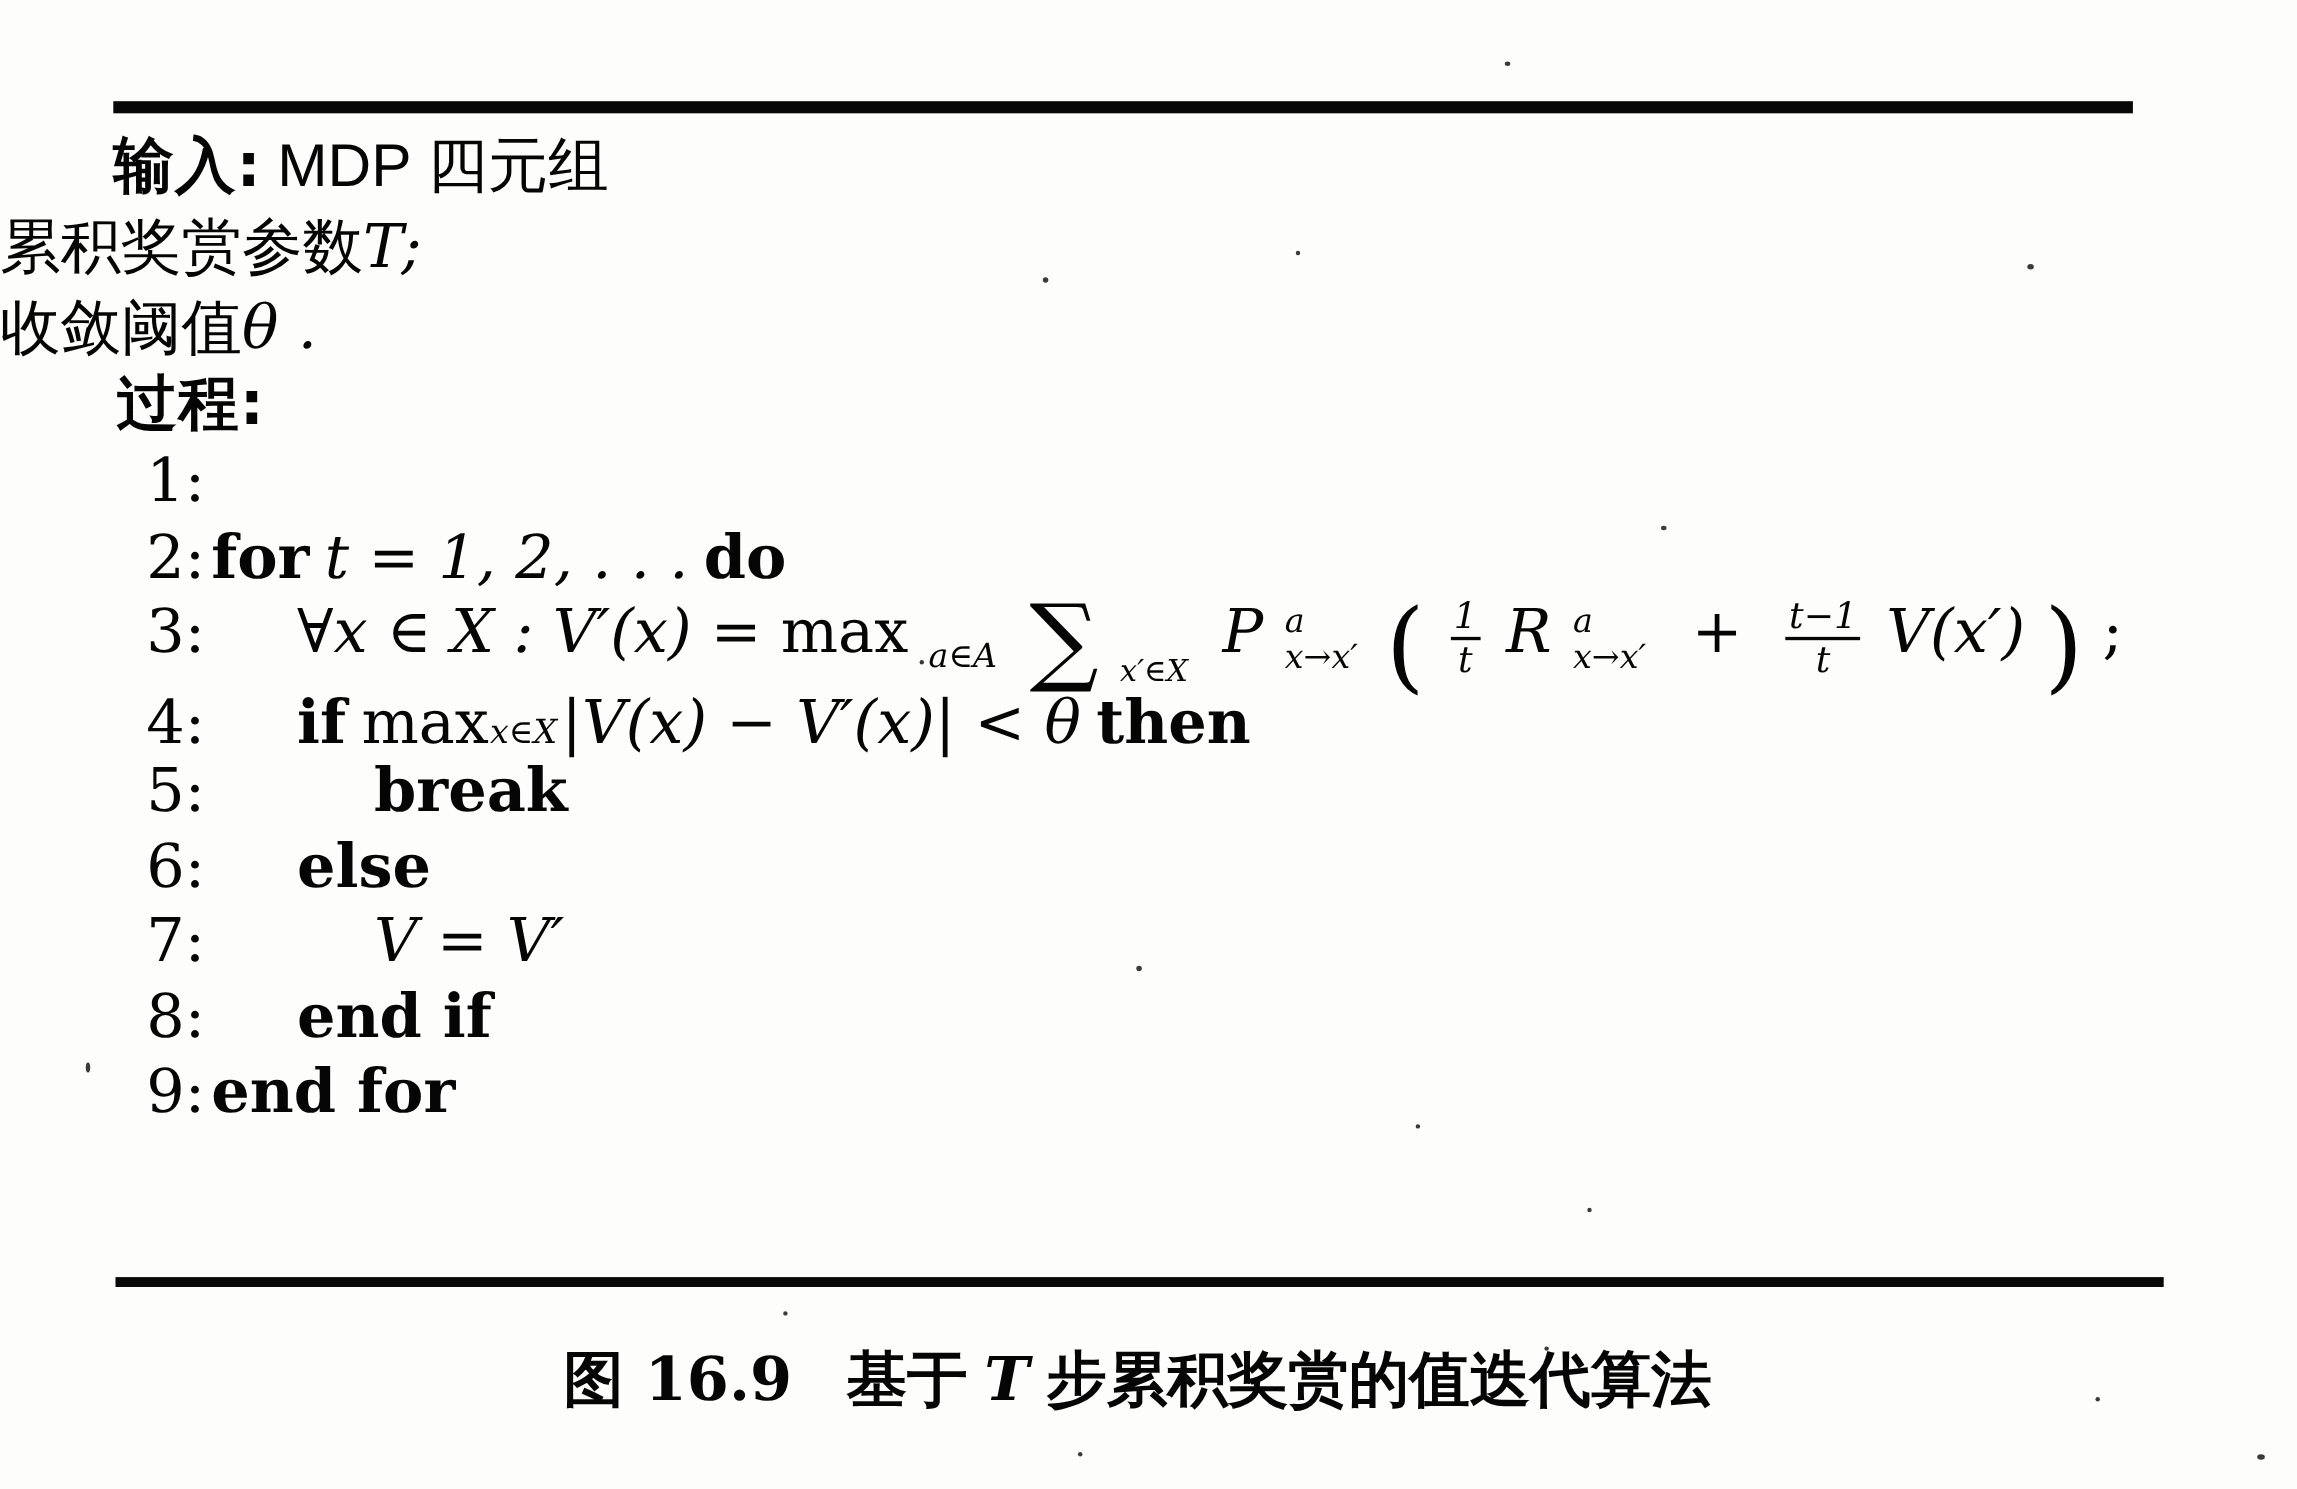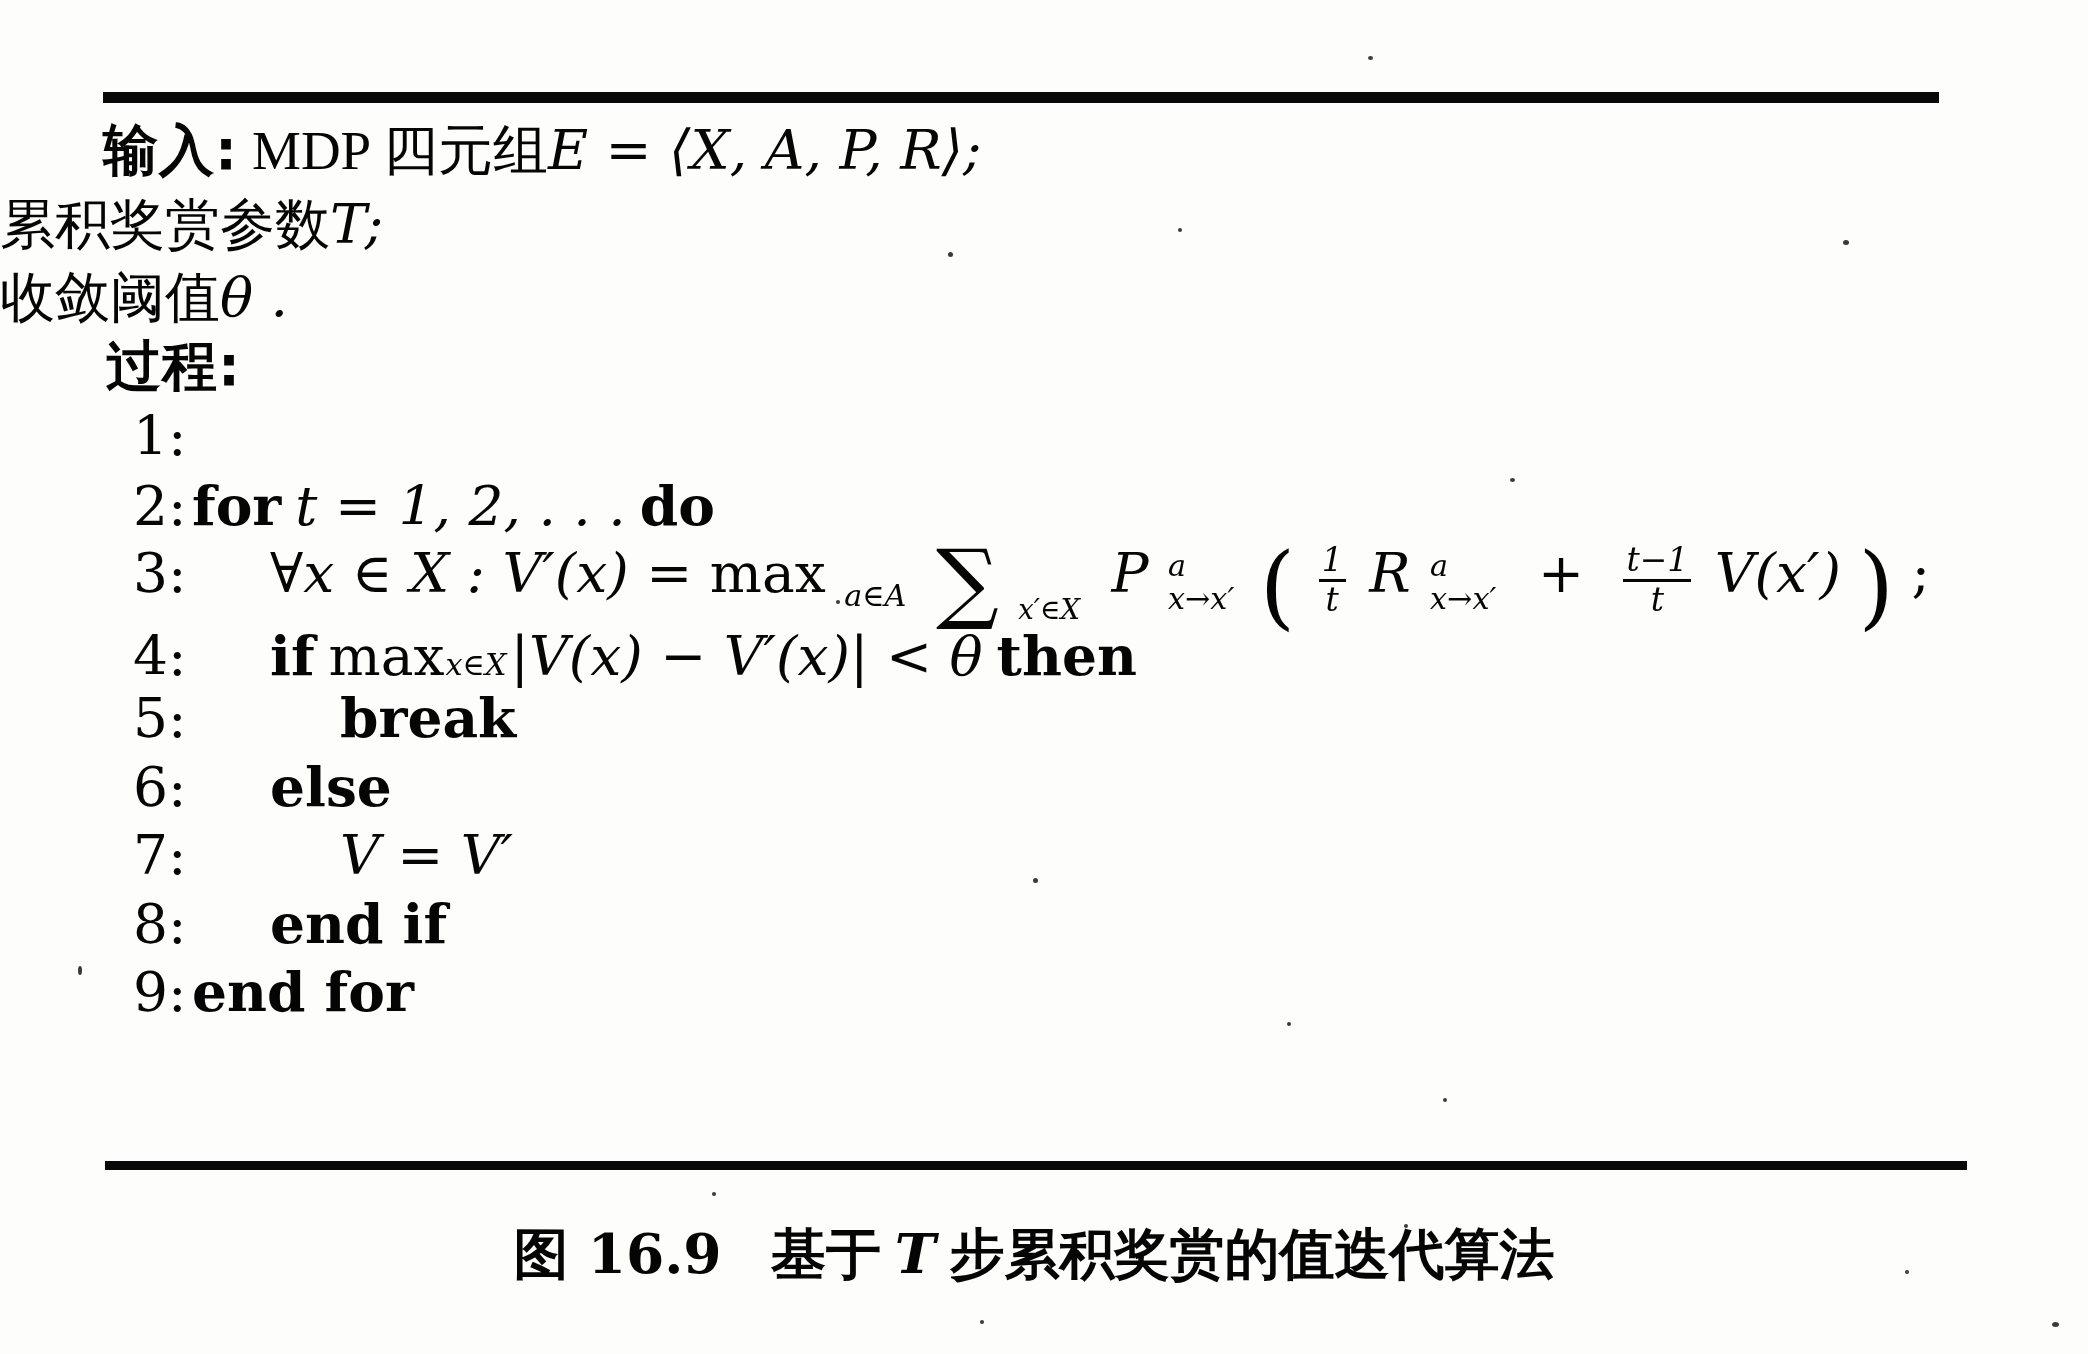--- a/index.html
+++ b/index.html
@@ -34,21 +34,21 @@
     margin-left:133px;
     width:44px;
     flex:0 0 auto;
   }
   .indent0{margin-left:15px;}
   .indent1{margin-left:93px;}
   .indent2{margin-left:163px;}
   .cont-indent{}
   .after-label{margin-left:14px;}
 
-  .cjk{font-family:Liberation Serif, serif;}
+  .cjk{font-family:Liberation Sans, sans-serif;}
   .math{font-style:italic;}
   .rm{font-style:normal;}
   .kw{font-weight:bold;font-style:normal;}
   .gap-l{margin-left:14px;}
 
   .limsub{font-size:0.55em;font-style:italic;vertical-align:-0.45em;margin-left:1px;margin-right:4px;}
   .sum{font-style:normal;font-size:1.6em;line-height:0;vertical-align:-0.22em;margin-left:8px;}
   .sumsub{font-size:0.5em;font-style:italic;vertical-align:-0.95em;margin-right:14px;margin-left:2px;}
   .bigp{font-style:normal;font-size:1.65em;line-height:0;vertical-align:-0.28em;}
   .ss{
@@ -78,21 +78,20 @@
 </head>
 <body>
 
 <div class="page">
 
   <div class="rule top"></div>
 
   <div class="line" style="top:118px">
     <span class="cjk-label">输入:</span>
     <span class="after-label cjk">MDP 四元组 </span>
-    <span class="math">E = ⟨X, A, P, R⟩;</span>
   </div>
 
   <div class="line" style="top:192px">
     <span class="cont-indent cjk">累积奖赏参数 </span>
     <span class="math">T;</span>
   </div>
 
   <div class="line" style="top:265px">
     <span class="cont-indent cjk">收敛阈值 </span>
     <span class="math">θ .</span>

